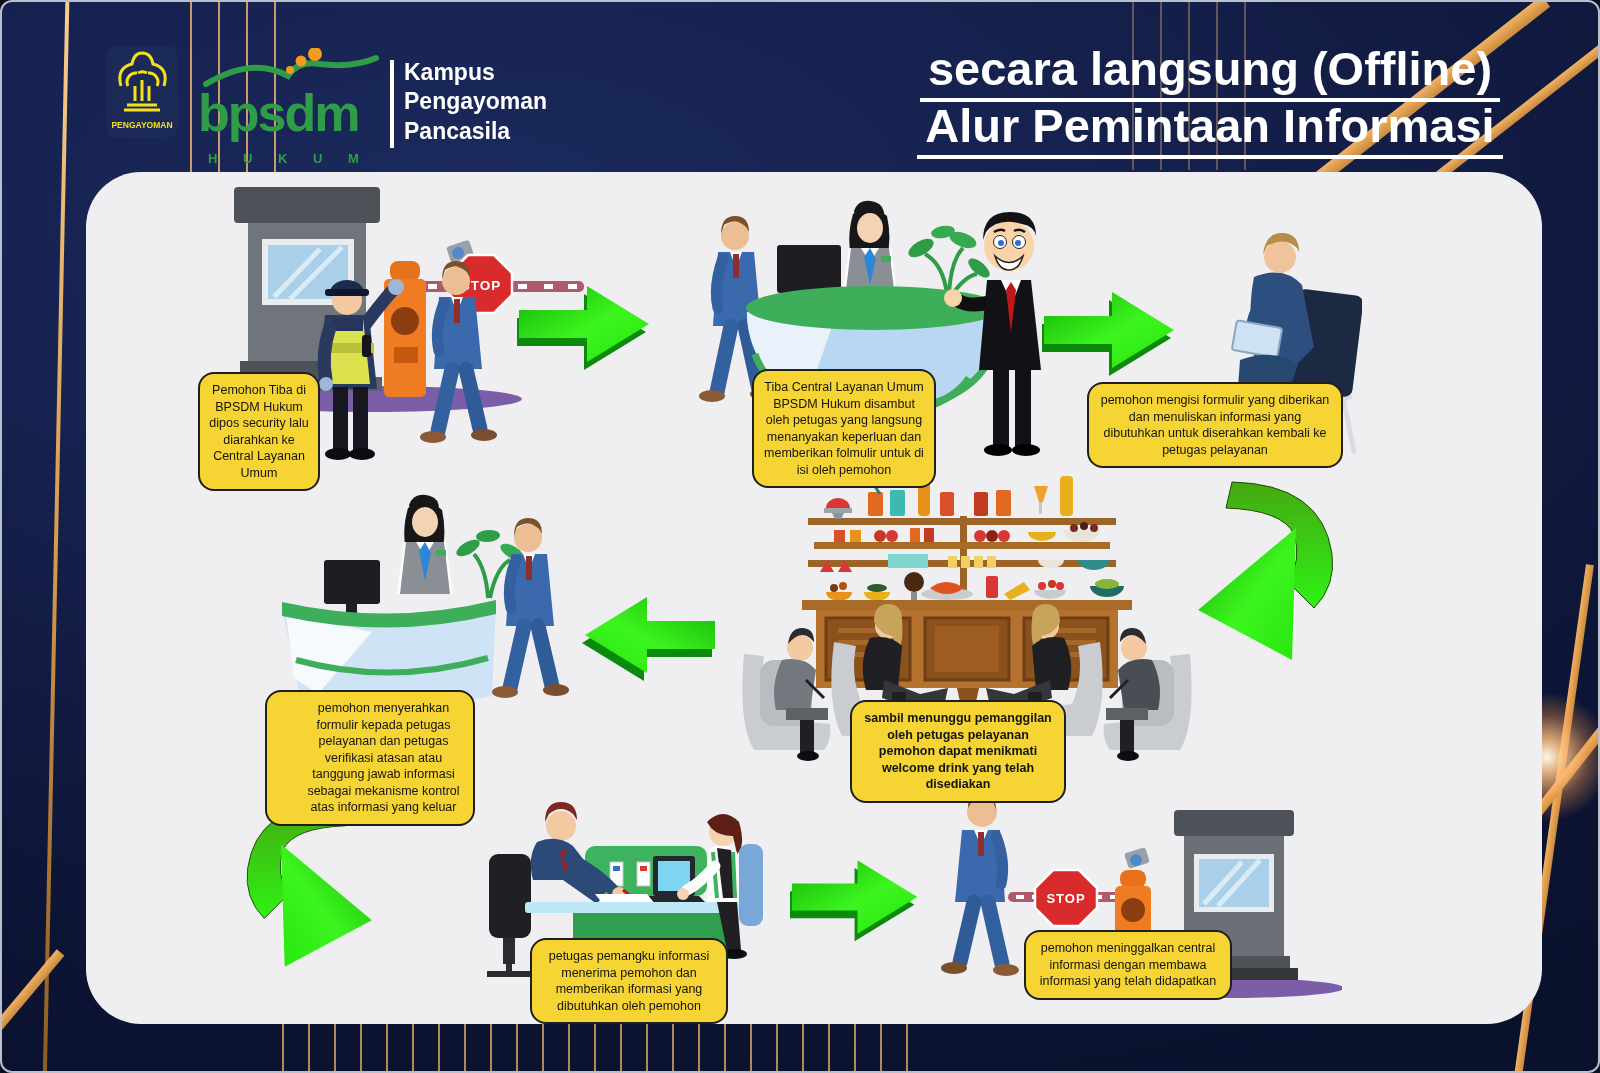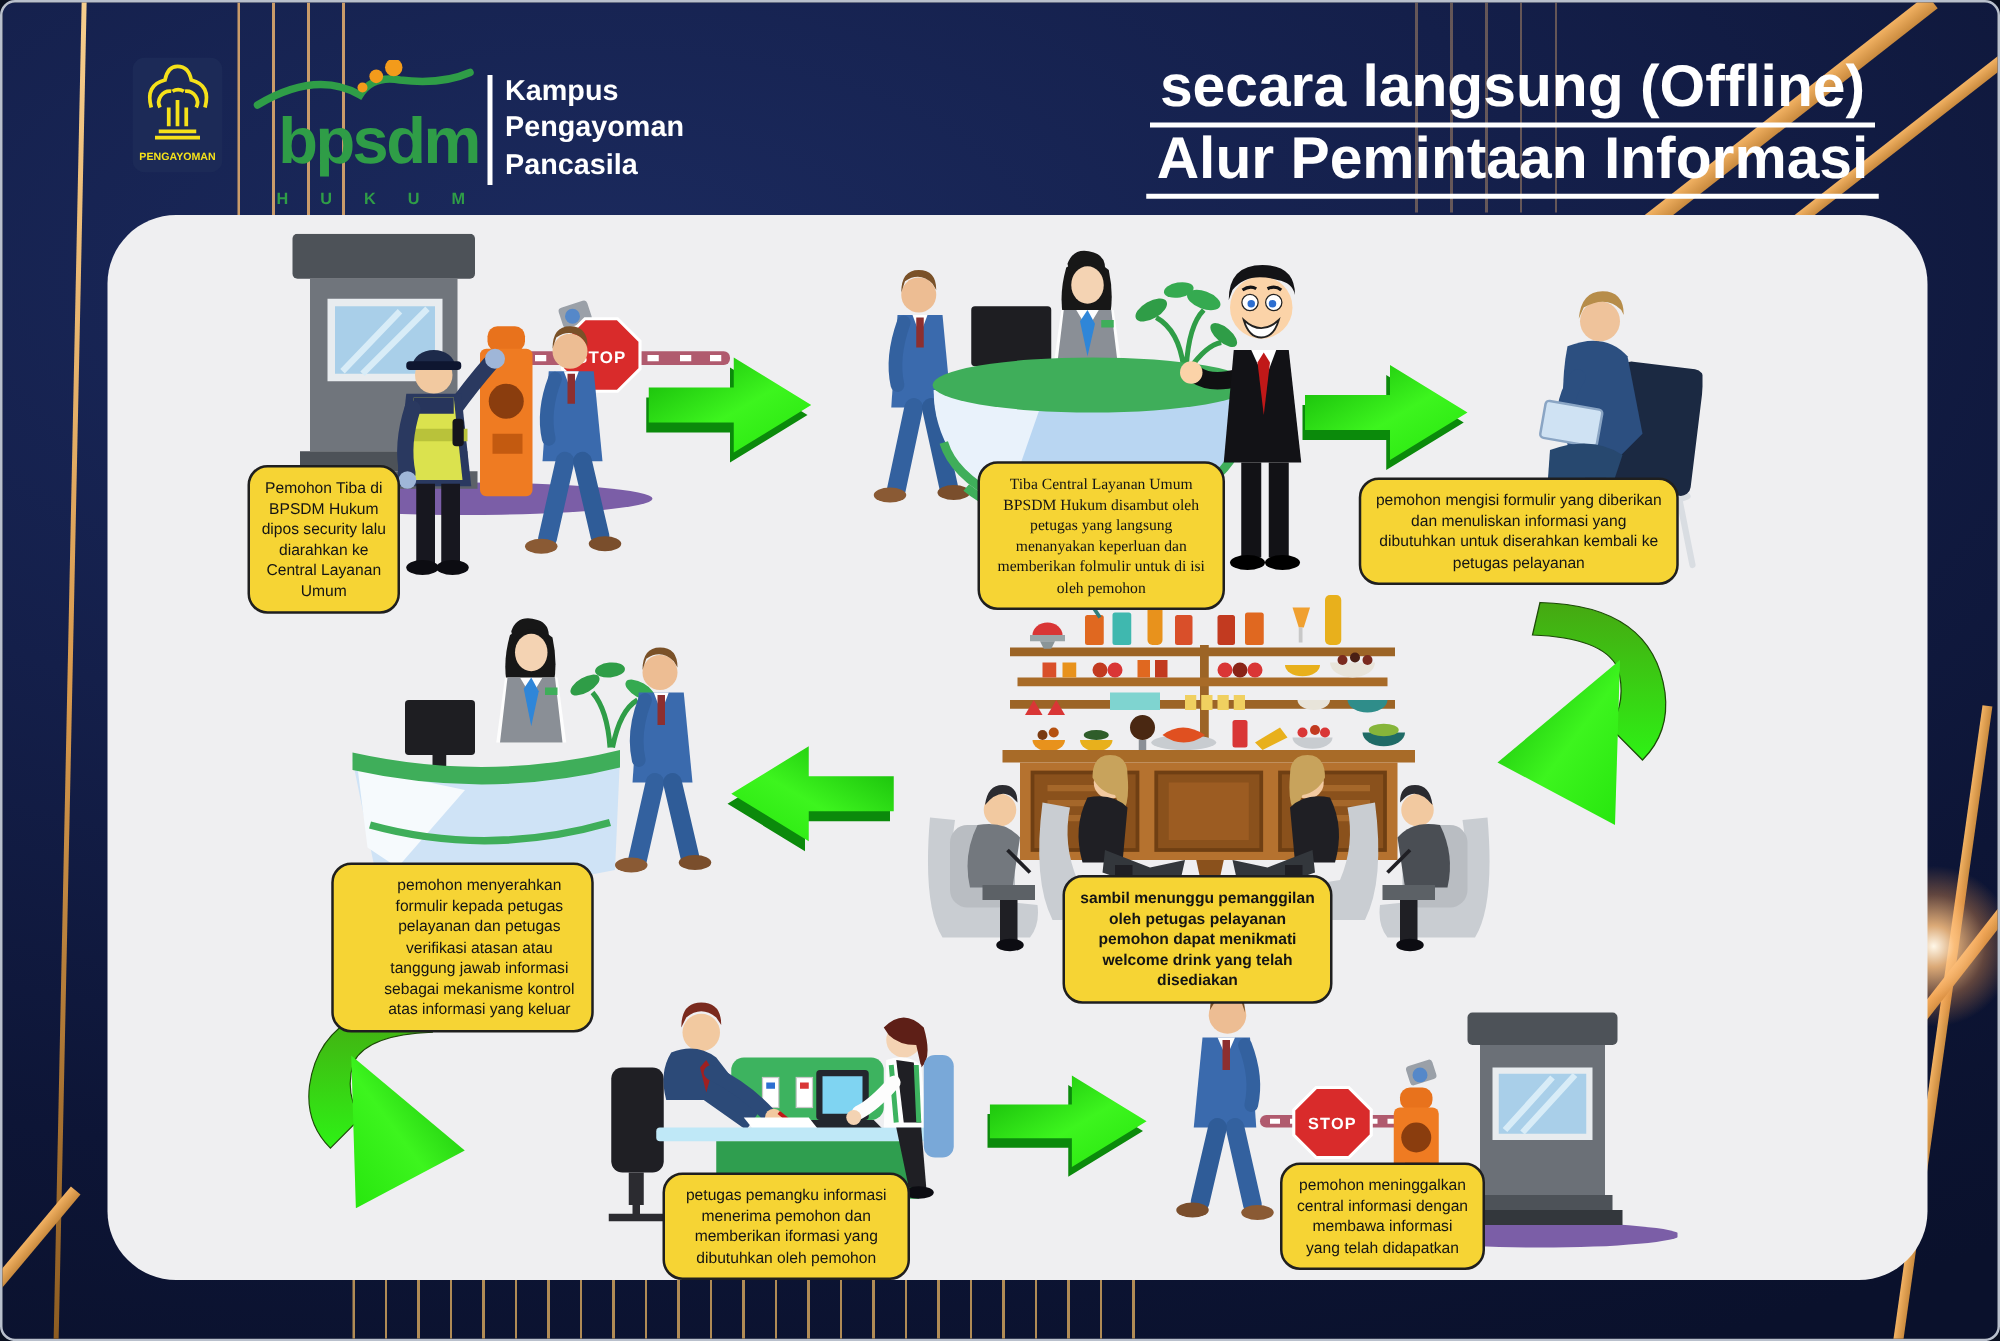--- a/index.html
+++ b/index.html
@@ -67,21 +67,21 @@
     <rect width="72" height="92" rx="10" fill="#1c2a57"></rect>
     <g stroke="#f5e11a" stroke-width="3" fill="none">
       <path d="M15,40 q-5,-18 11,-22 q2,-11 10,-11 q9,0 11,11 q16,4 11,22"></path>
       <path d="M22,40 a9,9 0 0 1 9,-13 M32,27 a8,7 0 0 1 9,0 M42,27 a9,9 0 0 1 9,13"></path>
       <path d="M29,40 v15 M36,34 v21 M43,40 v15"></path>
       <path d="M21,59 h30 M18,64 h36"></path>
     </g>
     <text x="36" y="82" font-size="8.5" font-weight="bold" fill="#f5e11a" text-anchor="middle">PENGAYOMAN</text>
   </svg>
 
-  <div class="abs" style="left:196px;top:46px;width:185px;text-align:right;">
+  <div class="abs" style="left:196px;top:46px;width:185px;">
     <svg width="185" height="42" viewBox="0 0 185 42">
       <path d="M8,36 Q55,8 90,28 Q100,12 122,16 Q155,20 178,10" stroke="#2f9d47" stroke-width="6" fill="none" stroke-linecap="round"></path>
       <circle cx="92" cy="22" r="4" fill="#f39b1b"></circle>
       <circle cx="103" cy="13" r="5.5" fill="#f39b1b"></circle>
       <circle cx="117" cy="6" r="7" fill="#f39b1b"></circle>
     </svg>
     <div class="bpsdm-word">bpsdm</div>
     <div class="bpsdm-sub">H U K U M</div>
   </div>
 
@@ -223,21 +223,21 @@
       <circle cx="344" cy="59" r="3" fill="#2d6fd1"></circle>
         <circle cx="361" cy="59" r="3" fill="#2d6fd1"></circle>
       <path d="M337,48 q6,-4 11,-1 M357,47 q6,-3 11,1" stroke="#131316" stroke-width="2.5" fill="none"></path>
       <path d="M338,72 q14,13 28,0 q-4,14 -14,14 q-10,0 -14,-14 z" fill="#fff" stroke="#222" stroke-width="1.5"></path>
       <rect x="336" y="186" width="16" height="76" fill="#121216"></rect>
       <rect x="358" y="186" width="16" height="76" fill="#121216"></rect>
       <ellipse cx="341" cy="266" rx="14" ry="6" fill="#000"></ellipse>
       <ellipse cx="369" cy="266" rx="14" ry="6" fill="#000"></ellipse>
     </g>
   </svg>
-  <div class="caption" style="left:780px;top:367px;width:198px;font-family:Liberation Serif, serif;">Tiba Central Layanan Umum BPSDM Hukum disambut oleh petugas yang langsung menanyakan keperluan dan memberikan folmulir untuk di isi oleh pemohon</div>
+  <div class="caption" style="left:750px;top:367px;width:184px;">Tiba Central Layanan Umum BPSDM Hukum disambut oleh petugas yang langsung menanyakan keperluan dan memberikan folmulir untuk di isi oleh pemohon</div>
 
   <svg class="arrow" style="left:1040px;top:278px" width="140" height="100" viewBox="0 0 140 100">
     <polygon points="2,36 70,36 70,12 132,50 70,88 70,64 2,64" fill="#0b8a0b" transform="translate(-3,8)"></polygon>
     <polygon points="2,36 70,36 70,12 132,50 70,88 70,64 2,64" fill="url(#gradArrow)"></polygon>
   </svg>
 
   <svg class="scene" style="left:1190px;top:220px" width="170" height="240" viewBox="0 0 170 240">
     <g>
       <path d="M92,165 L74,232 M148,160 L162,230 M78,205 L158,175" stroke="#d9dde2" stroke-width="5" stroke-linecap="round"></path>
       <rect x="100" y="70" width="66" height="102" rx="8" fill="#1b2942" transform="rotate(7 133 121)"></rect>
@@ -532,15 +532,15 @@
       <path d="M88,56 h-38 l-7,72 h50 z" fill="#3a6aad"></path>
       <polygon points="76,56 62,56 69,72" fill="#fff"></polygon>
       <rect x="66" y="58" width="6" height="24" fill="#8d2f2f"></rect>
       <path d="M84,62 q10,26 5,48" stroke="#33619f" stroke-width="11" stroke-linecap="round" fill="none"></path>
       <path d="M76,128 l14,62" stroke="#33619f" stroke-width="15" stroke-linecap="round"></path>
       <path d="M62,128 l-14,60" stroke="#2f5c98" stroke-width="15" stroke-linecap="round"></path>
       <ellipse cx="94" cy="196" rx="13" ry="6" fill="#8a5a34"></ellipse>
       <ellipse cx="42" cy="194" rx="13" ry="6" fill="#7a4e2c"></ellipse>
     </g>
   </svg>
-  <div class="caption" style="left:1022px;top:928px;width:164px;">pemohon meninggalkan central informasi dengan membawa informasi yang telah didapatkan</div>
+  <div class="caption" style="left:1022px;top:928px;width:208px;">pemohon meninggalkan central informasi dengan membawa informasi yang telah didapatkan</div>
 
 </div>
 
 </body></html>

